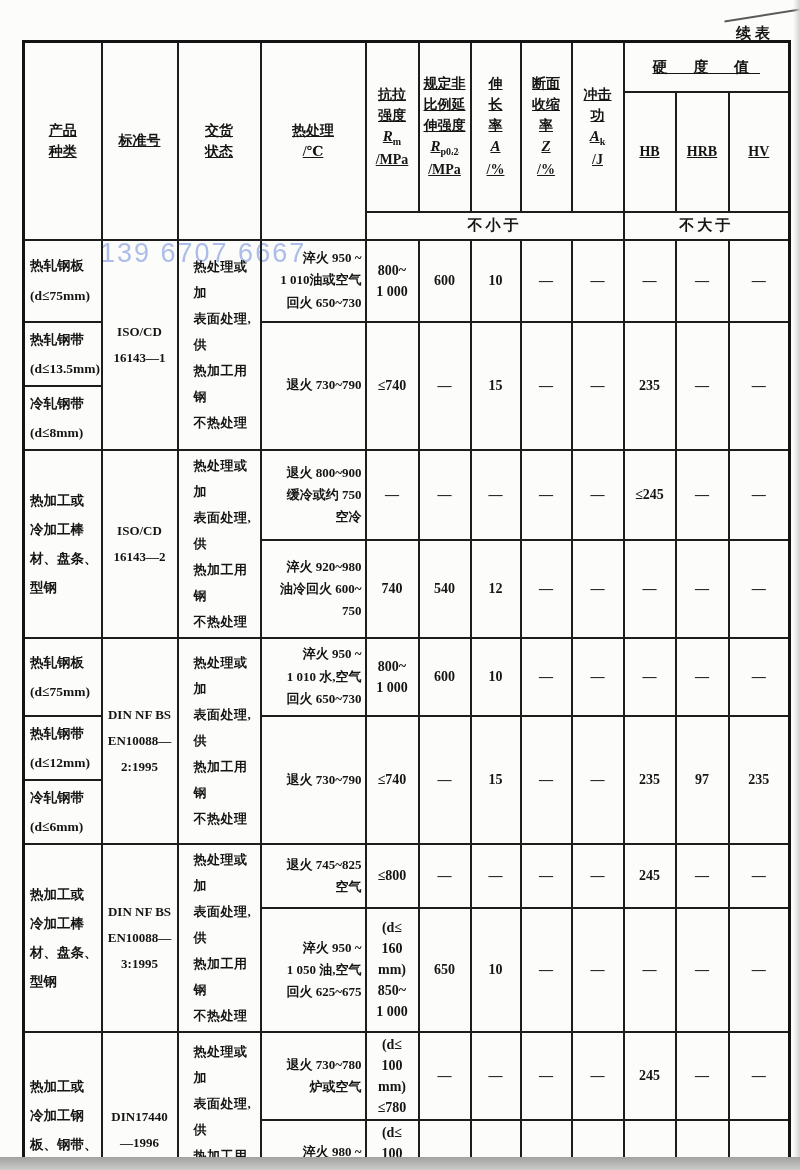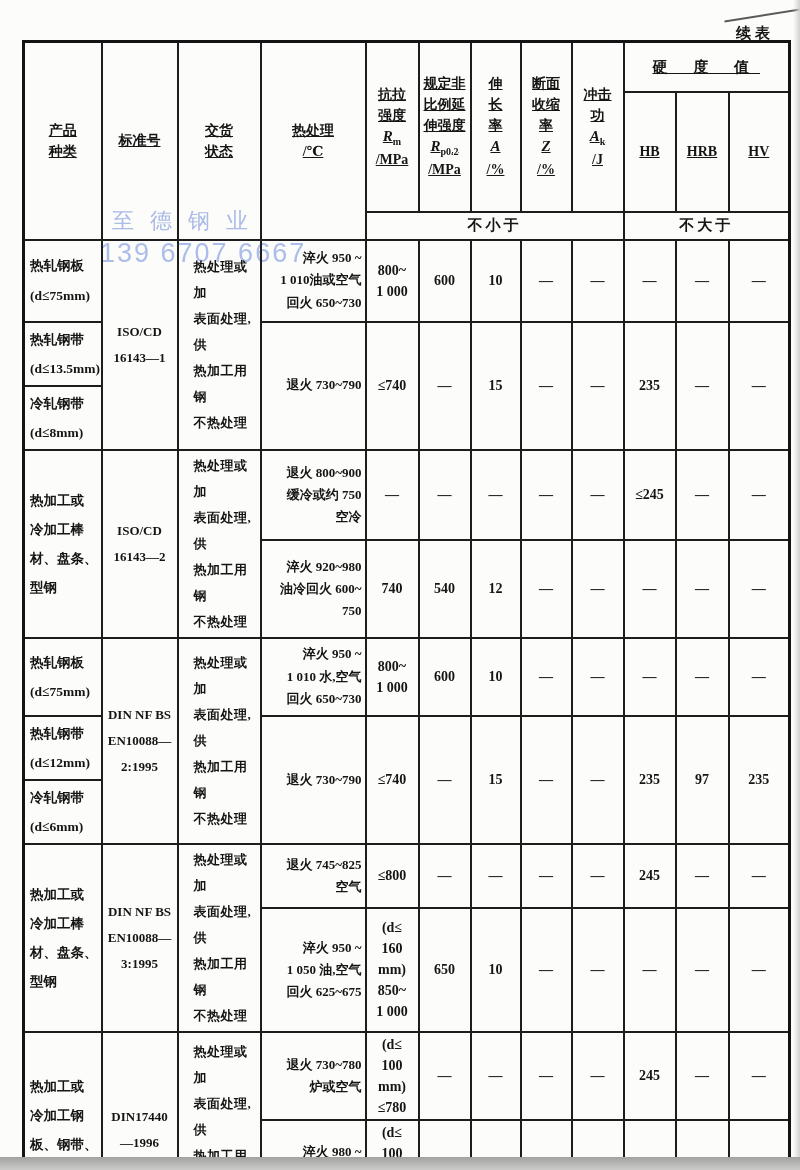--- a/index.html
+++ b/index.html
@@ -33,21 +33,20 @@
   .edge-right{position:absolute;top:0;right:0;width:7px;height:100%;background:linear-gradient(90deg,rgba(0,0,0,0),#d2d2d0);}
 </style>
 </head>
 <body>
 
 <div class="page">
   <div class="curl"></div>
   <div class="continued">续表</div>
 
   <div class="watermark">
-    <div class="wm1">至德钢业</div>
     <div class="wm2">139 6707 6667</div>
   </div>
 
   <table class="spec">
     <colgroup>
       <col style="width:78px">
         <col style="width:76px">
         <col style="width:83px">
         <col style="width:105px">
       <col style="width:53px">

